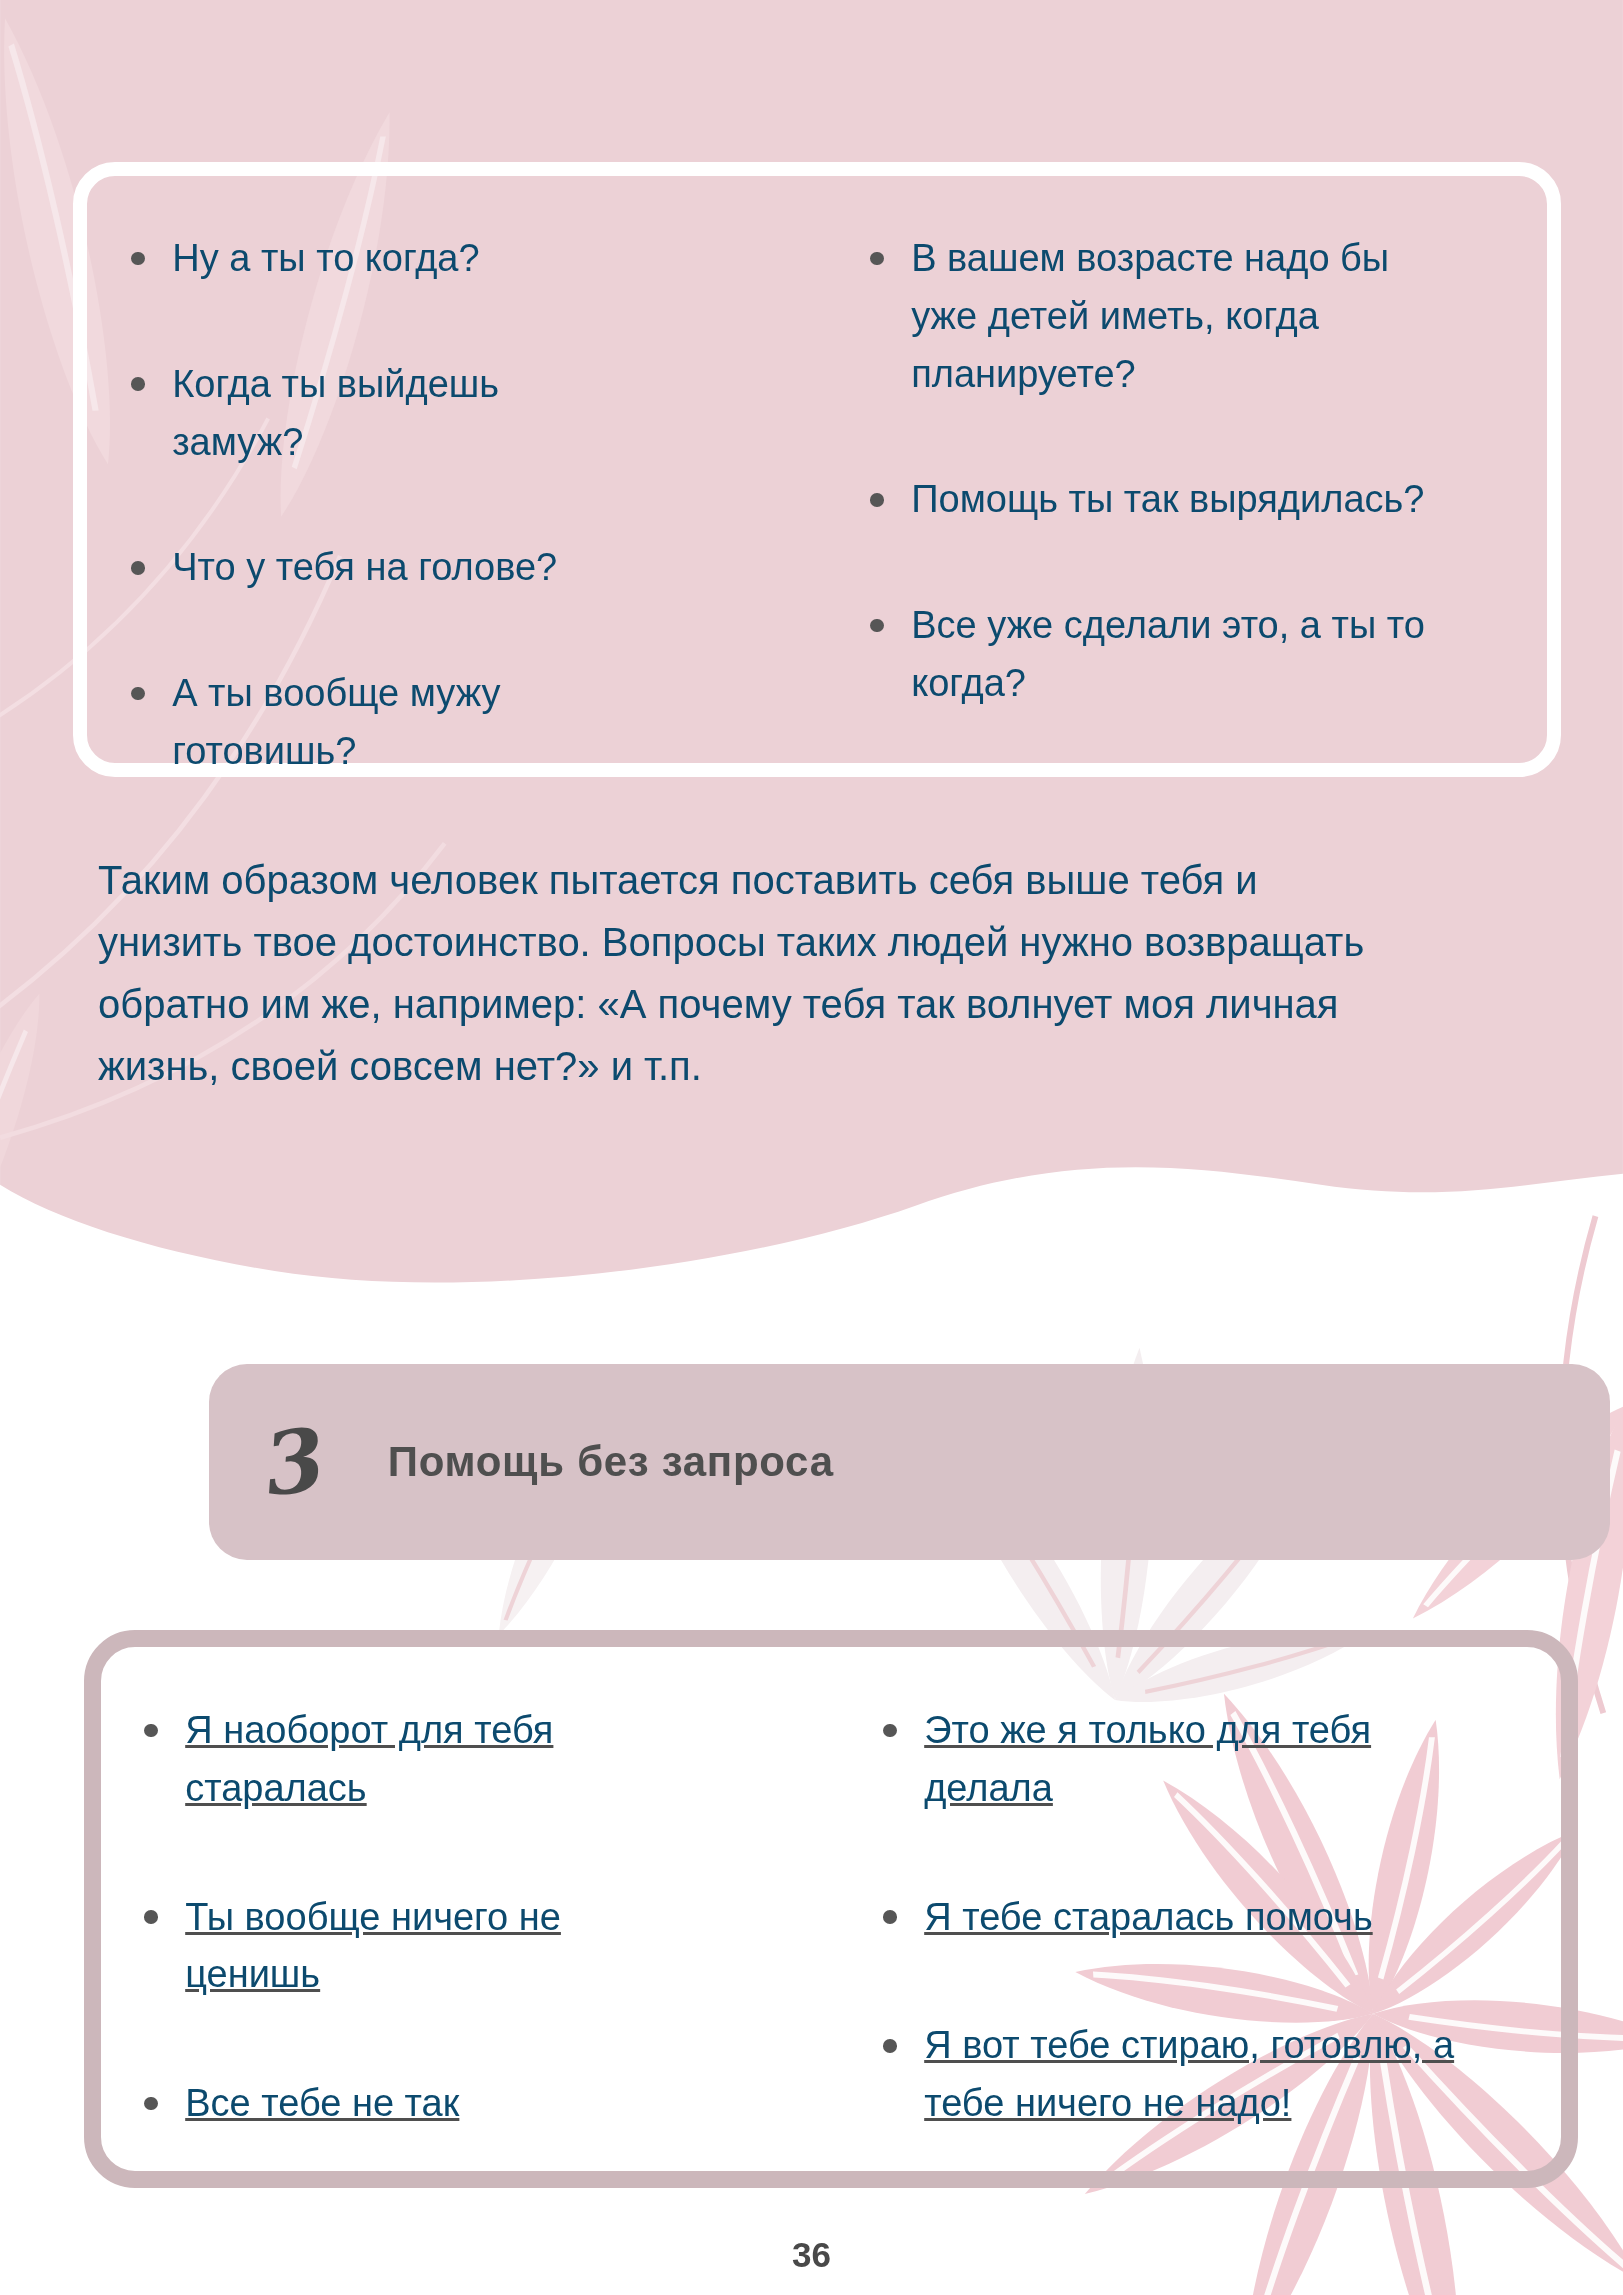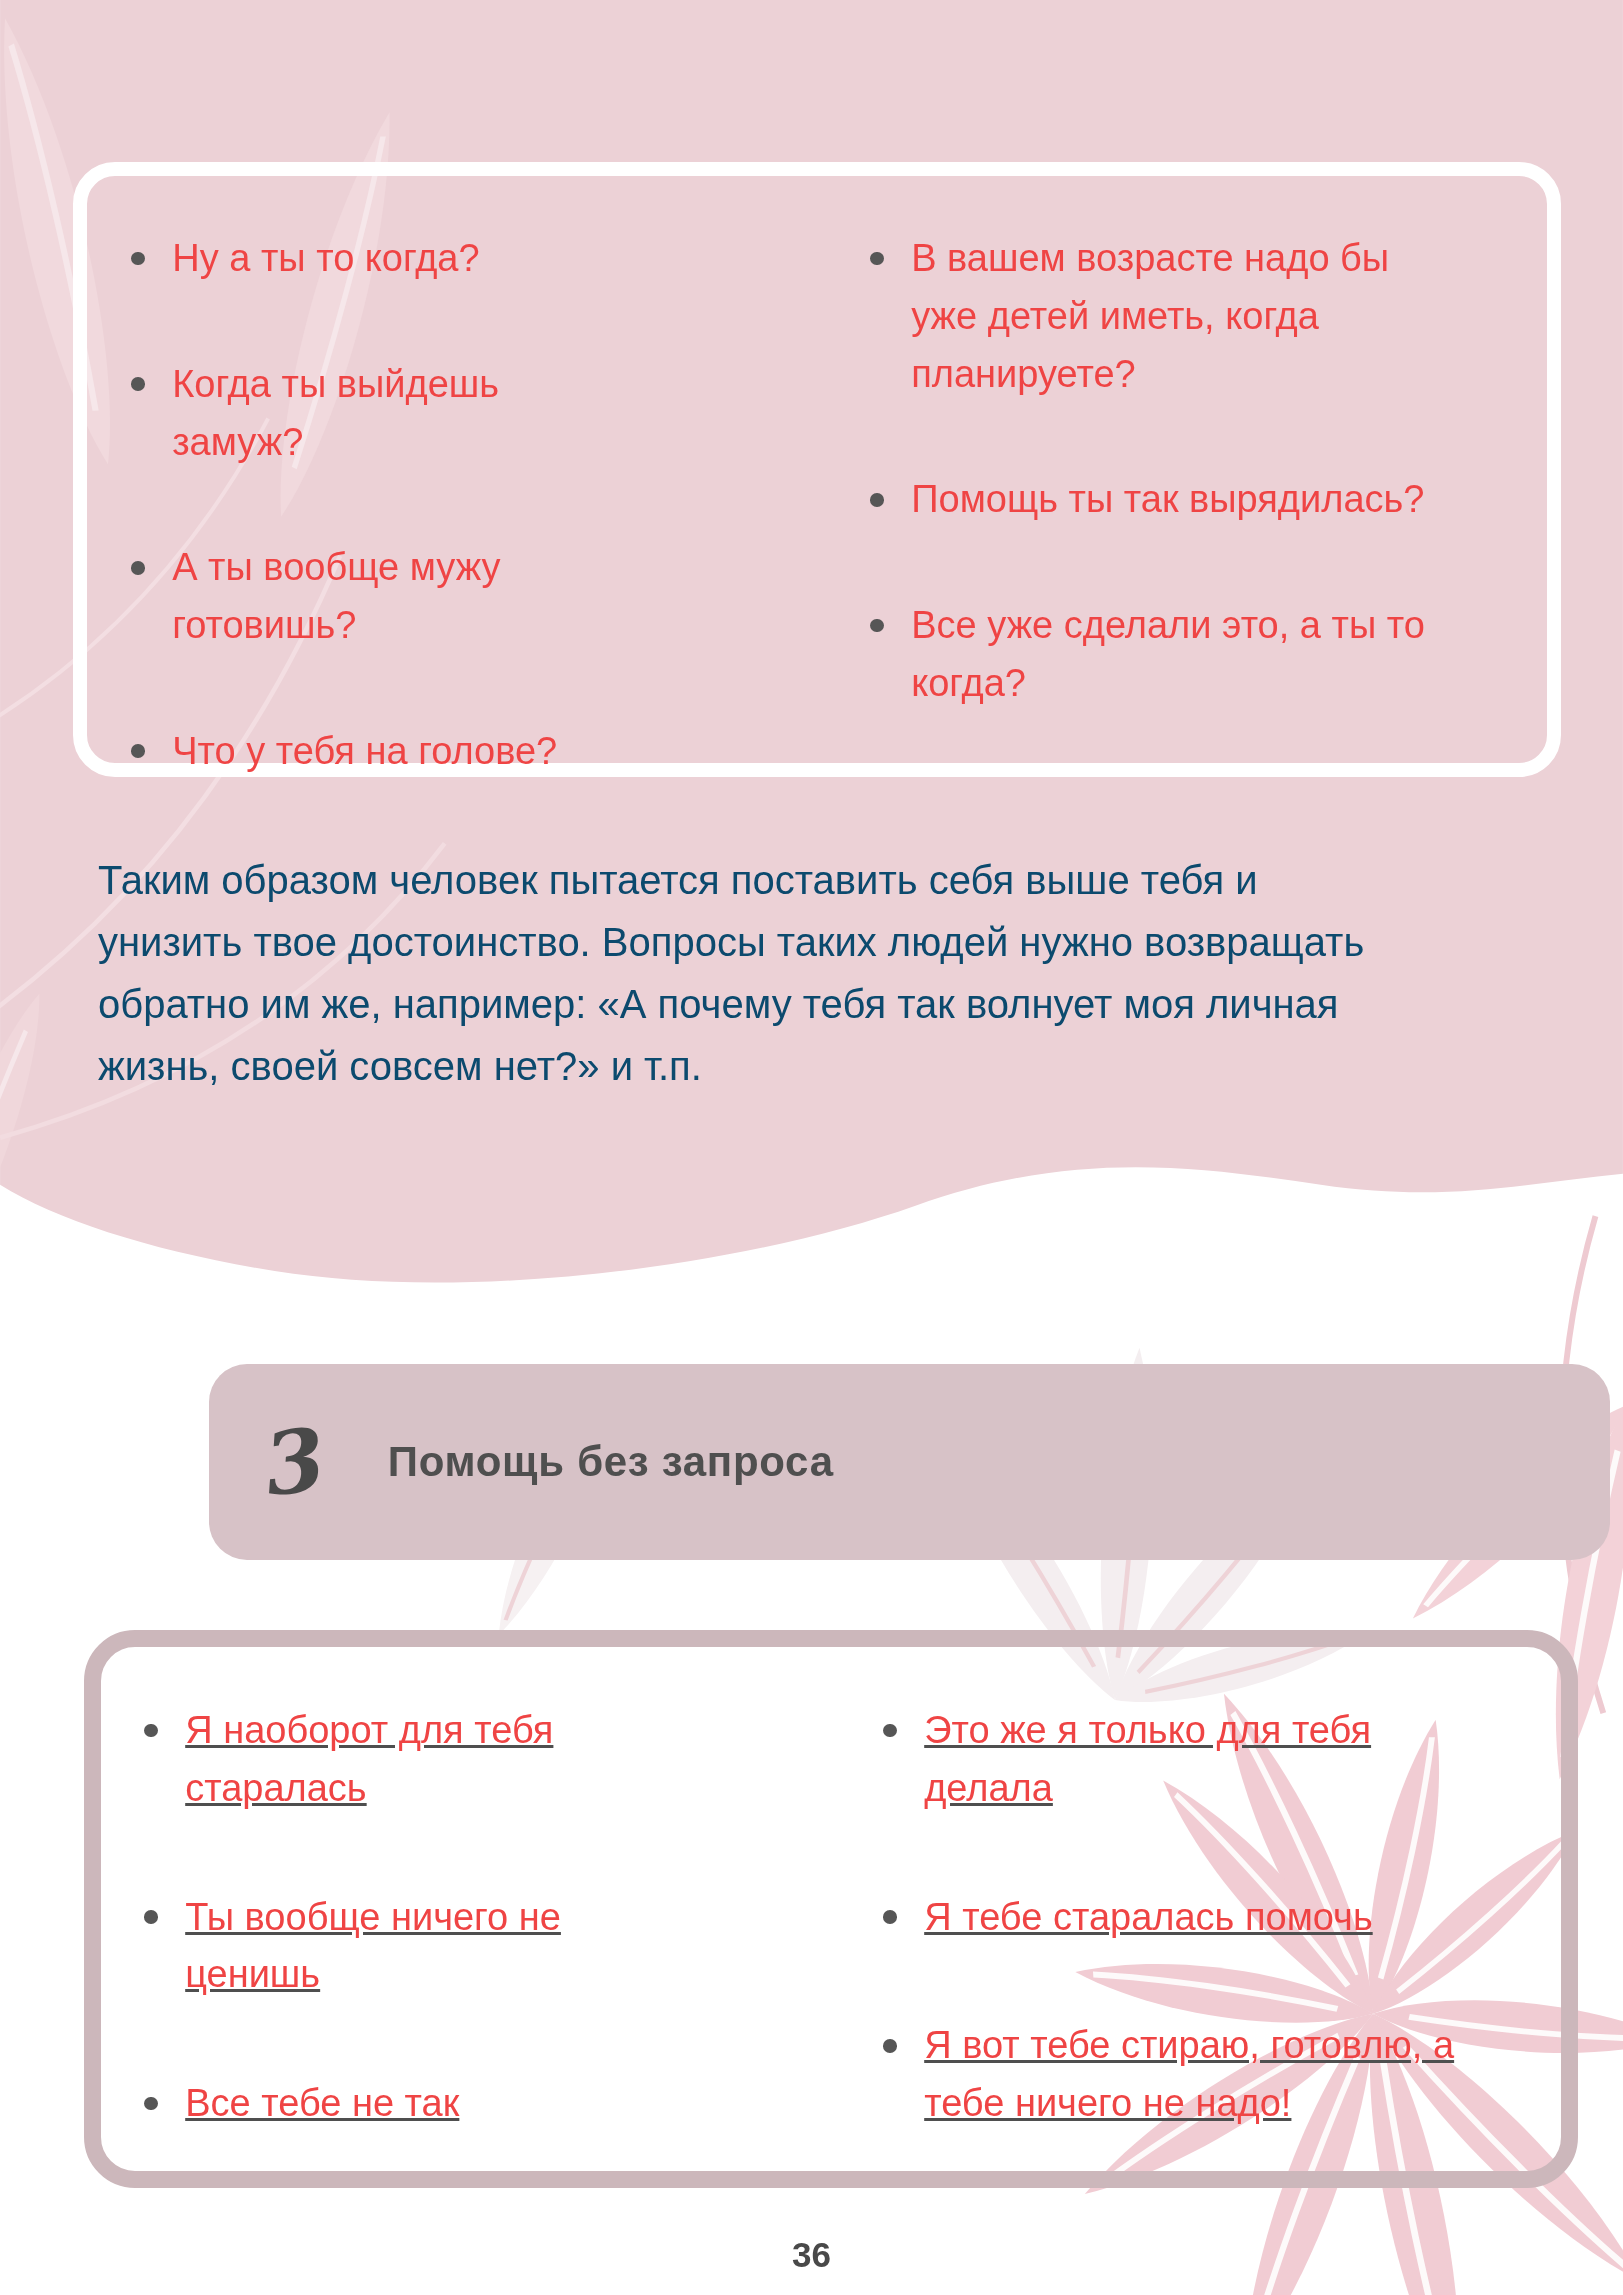--- a/index.html
+++ b/index.html
@@ -17,21 +17,21 @@
     background:transparent;
   }
   .quote-box .cols{
     display:grid;grid-template-columns:739px auto;
     padding:54px 19.6px 0 44px;
   }
   ul.blist{list-style:none;margin:0;padding:0;}
   ul.blist li{display:flex;margin-bottom:68px;}
   ul.blist li:last-child{margin-bottom:0;}
   .dot{flex:none;width:13.7px;height:13.7px;border-radius:50%;background:#565656;margin:21.6px 27.5px 0 0;}
-  .li-text{font-size:38px;line-height:1.52;color:#ef4444;}
+  .li-text{font-size:38px;line-height:1.52;color:#0c4a6e;}
   .quote-box .col-l .li-text{max-width:458px;}
   .quote-box .col-r .li-text{max-width:523px;}
 
   
   .lead-para{
     left:98px;top:849px;width:1285px;
     font-size:40px;line-height:1.55;color:#0c4a6e;
   }
 
   
@@ -138,25 +138,25 @@
           <li>
             <span class="dot"></span>
             <span class="li-text">Ну а ты то когда?</span>
           </li>
           <li>
             <span class="dot"></span>
             <span class="li-text">Когда ты выйдешь замуж?</span>
           </li>
           <li>
             <span class="dot"></span>
+            <span class="li-text">Что у тебя на голове?</span>
+          </li>
+          <li>
+            <span class="dot"></span>
             <span class="li-text">А ты вообще мужу готовишь?</span>
-          </li>
-          <li>
-            <span class="dot"></span>
-            <span class="li-text">Что у тебя на голове?</span>
           </li>
         </ul>
       <ul class="blist col-r">
           <li>
             <span class="dot"></span>
             <span class="li-text">В вашем возрасте надо бы уже детей иметь, когда планируете?</span>
           </li>
           <li>
             <span class="dot"></span>
             <span class="li-text">Помощь ты так вырядилась?</span>

